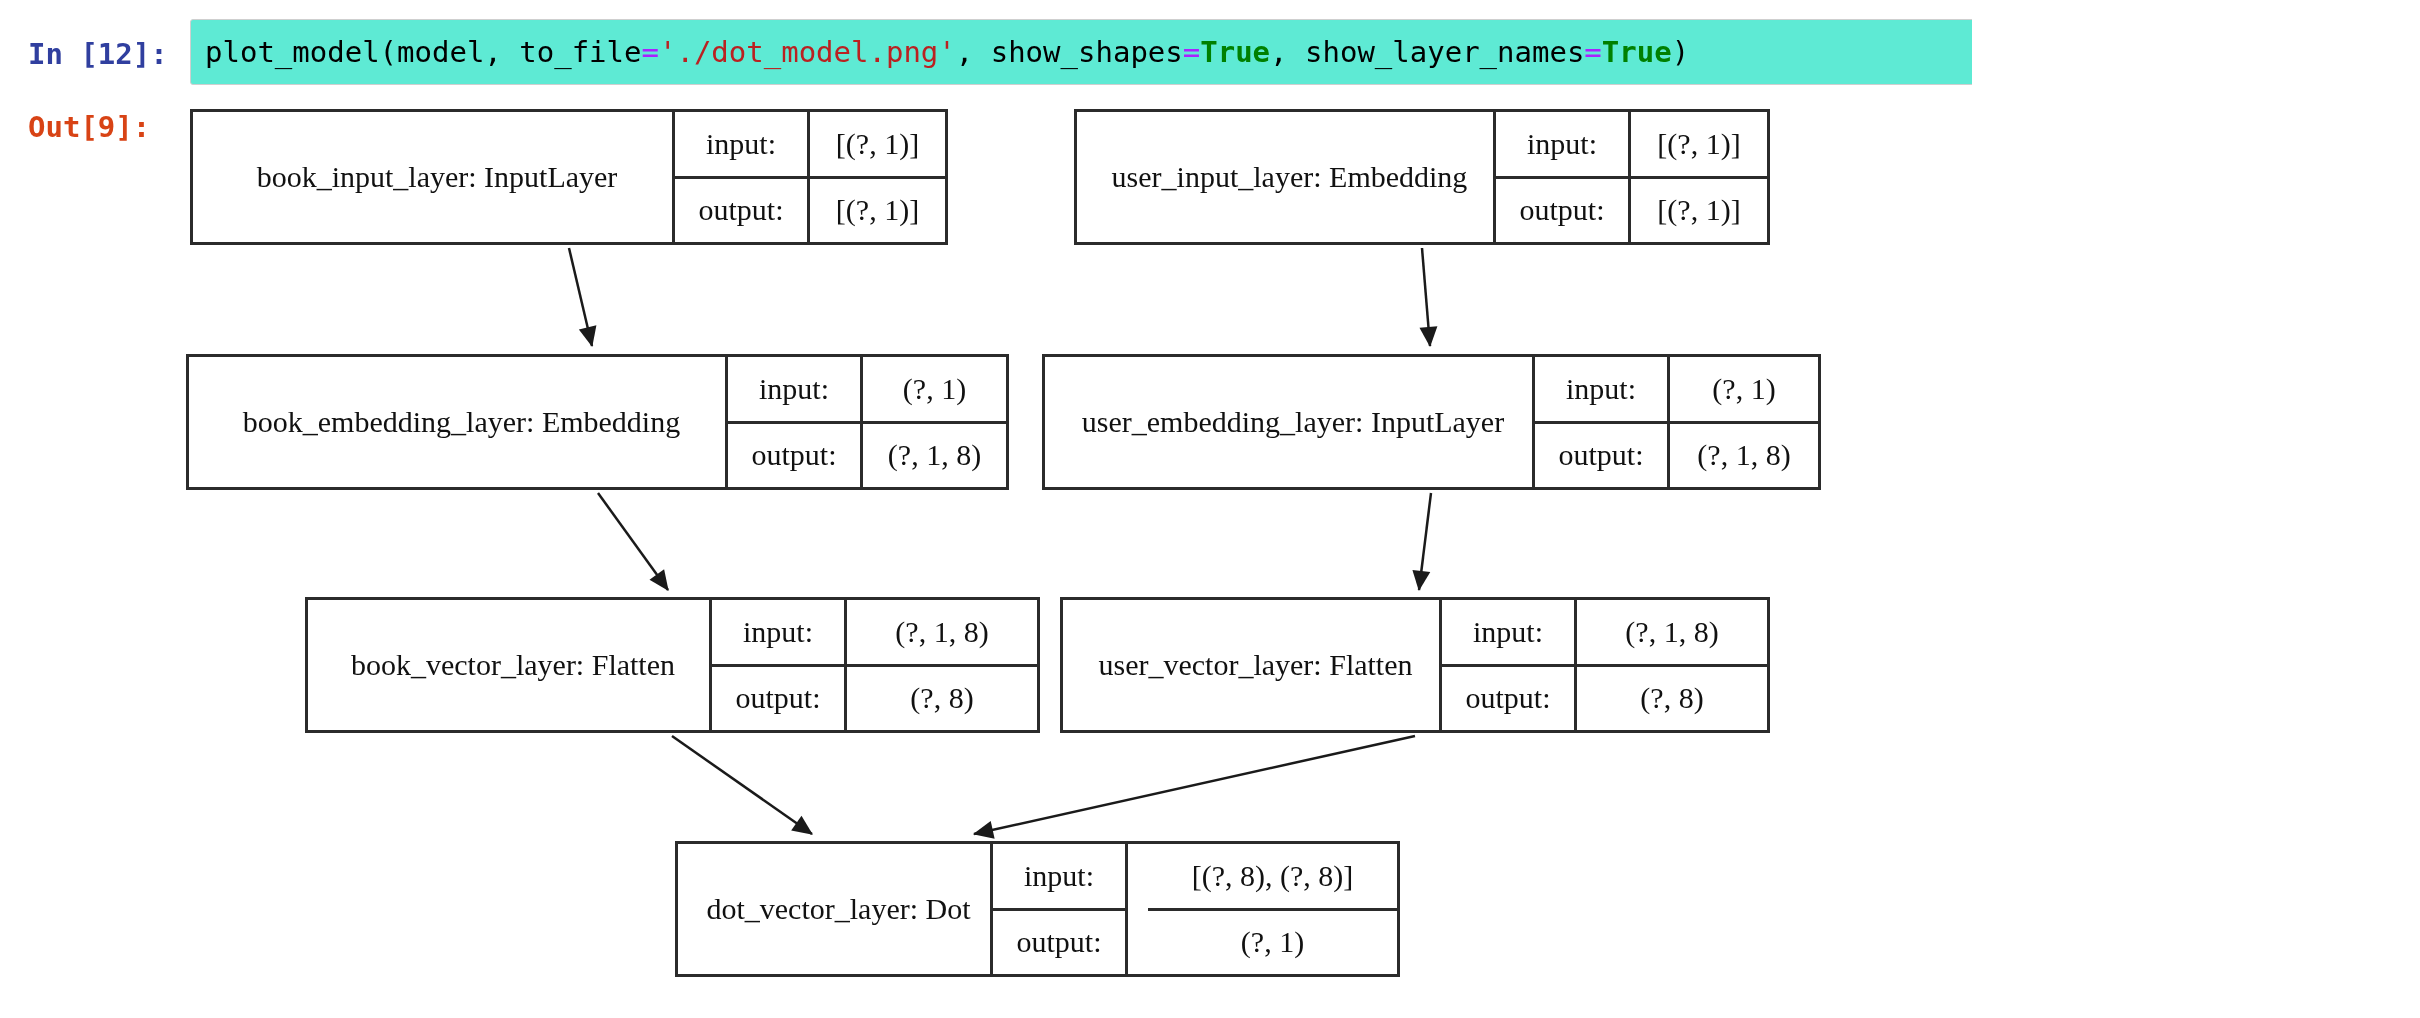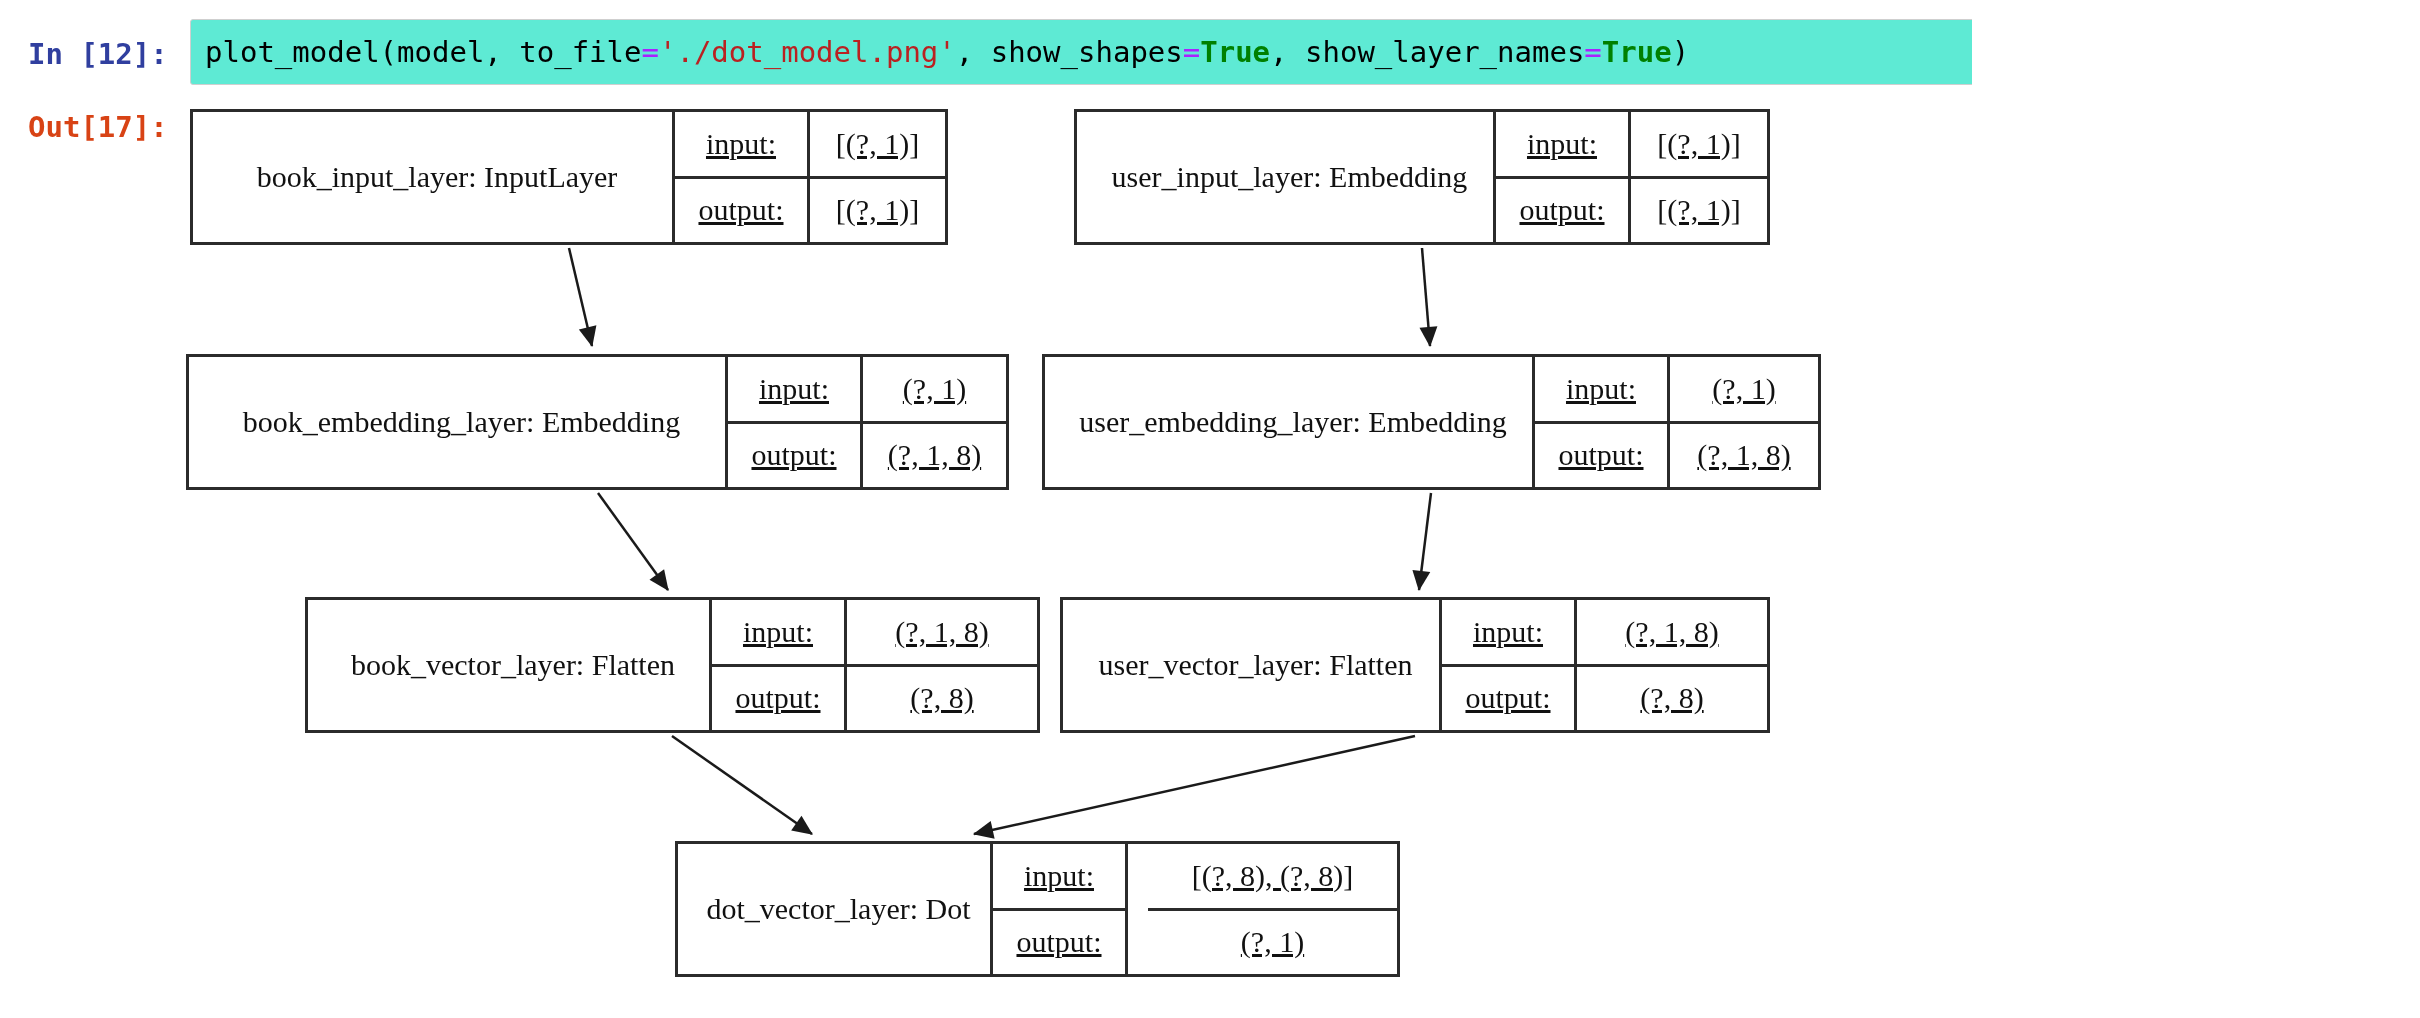--- a/index.html
+++ b/index.html
@@ -18,40 +18,40 @@
         white-space:pre;padding-left:14px;}
   .tok-op{color:#AA22FF;}
   .tok-str{color:#BA2121;}
   .tok-kw{color:#008000;font-weight:bold;}
 
   
   .node{position:absolute;height:136px;background:#fff;border:3px solid #2b2b2b;
         display:flex;box-sizing:border-box;font-size:30px;color:#111;}
   .nname{flex:1;display:flex;align-items:center;justify-content:center;
          border-right:3px solid #2b2b2b;padding:0 8px;white-space:nowrap;margin-left:9px;}
-  .ncol{display:flex;flex-direction:column;box-sizing:border-box;text-decoration:underline;}
+  .ncol{display:flex;flex-direction:column;box-sizing:border-box;}
   .nlabels{width:135px;border-right:3px solid #2b2b2b;}
   .ncol .ncell{flex:1;display:flex;align-items:center;justify-content:center;
                white-space:nowrap;padding:0 10px;box-sizing:border-box;}
   .ncol .ncell:first-child{border-bottom:3px solid #2b2b2b;}
 
   .edges{position:absolute;left:0;top:0;pointer-events:none;}
 </style>
 </head>
 <body>
 
 <div class="canvas">
 
   <div class="prompt in-prompt">In [12]:</div>
 
   <div class="code-cell">
     <div class="code"><span class="tok-plain">plot_model(model, to_file</span><span class="tok-op">=</span><span class="tok-str">'./dot_model.png'</span><span class="tok-plain">, show_shapes</span><span class="tok-op">=</span><span class="tok-kw">True</span><span class="tok-plain">, show_layer_names</span><span class="tok-op">=</span><span class="tok-kw">True</span><span class="tok-plain">)</span></div>
   </div>
 
-  <div class="prompt out-prompt">Out[17]:</div>
+  <div class="prompt out-prompt">Out[9]:</div>
 
   <div>
 
     <svg class="edges" width="2420" height="1018">
       <defs>
         <marker id="ah" viewBox="0 0 10 10" refX="9" refY="5" markerWidth="9" markerHeight="9" orient="auto">
           <path d="M0.5,1 L9.5,5 L0.5,9 z" fill="#1a1a1a"></path>
         </marker>
       </defs>
       <line x1="569" y1="248" x2="592" y2="346" stroke="#1a1a1a" stroke-width="2.5" marker-end="url(#ah)"></line>
@@ -92,21 +92,21 @@
         <div class="ncell">input:</div>
         <div class="ncell">output:</div>
       </div>
       <div class="ncol nvalues" style="width:143px;">
         <div class="ncell">(?, 1)</div>
         <div class="ncell">(?, 1, 8)</div>
       </div>
     </div>
 
     <div class="node" style="left:1042px;top:354px;width:779px;">
-      <div class="ncell nname">user_embedding_layer: Embedding</div>
+      <div class="ncell nname">user_embedding_layer: InputLayer</div>
       <div class="ncol nlabels">
         <div class="ncell">input:</div>
         <div class="ncell">output:</div>
       </div>
       <div class="ncol nvalues" style="width:148px;">
         <div class="ncell">(?, 1)</div>
         <div class="ncell">(?, 1, 8)</div>
       </div>
     </div>
 

